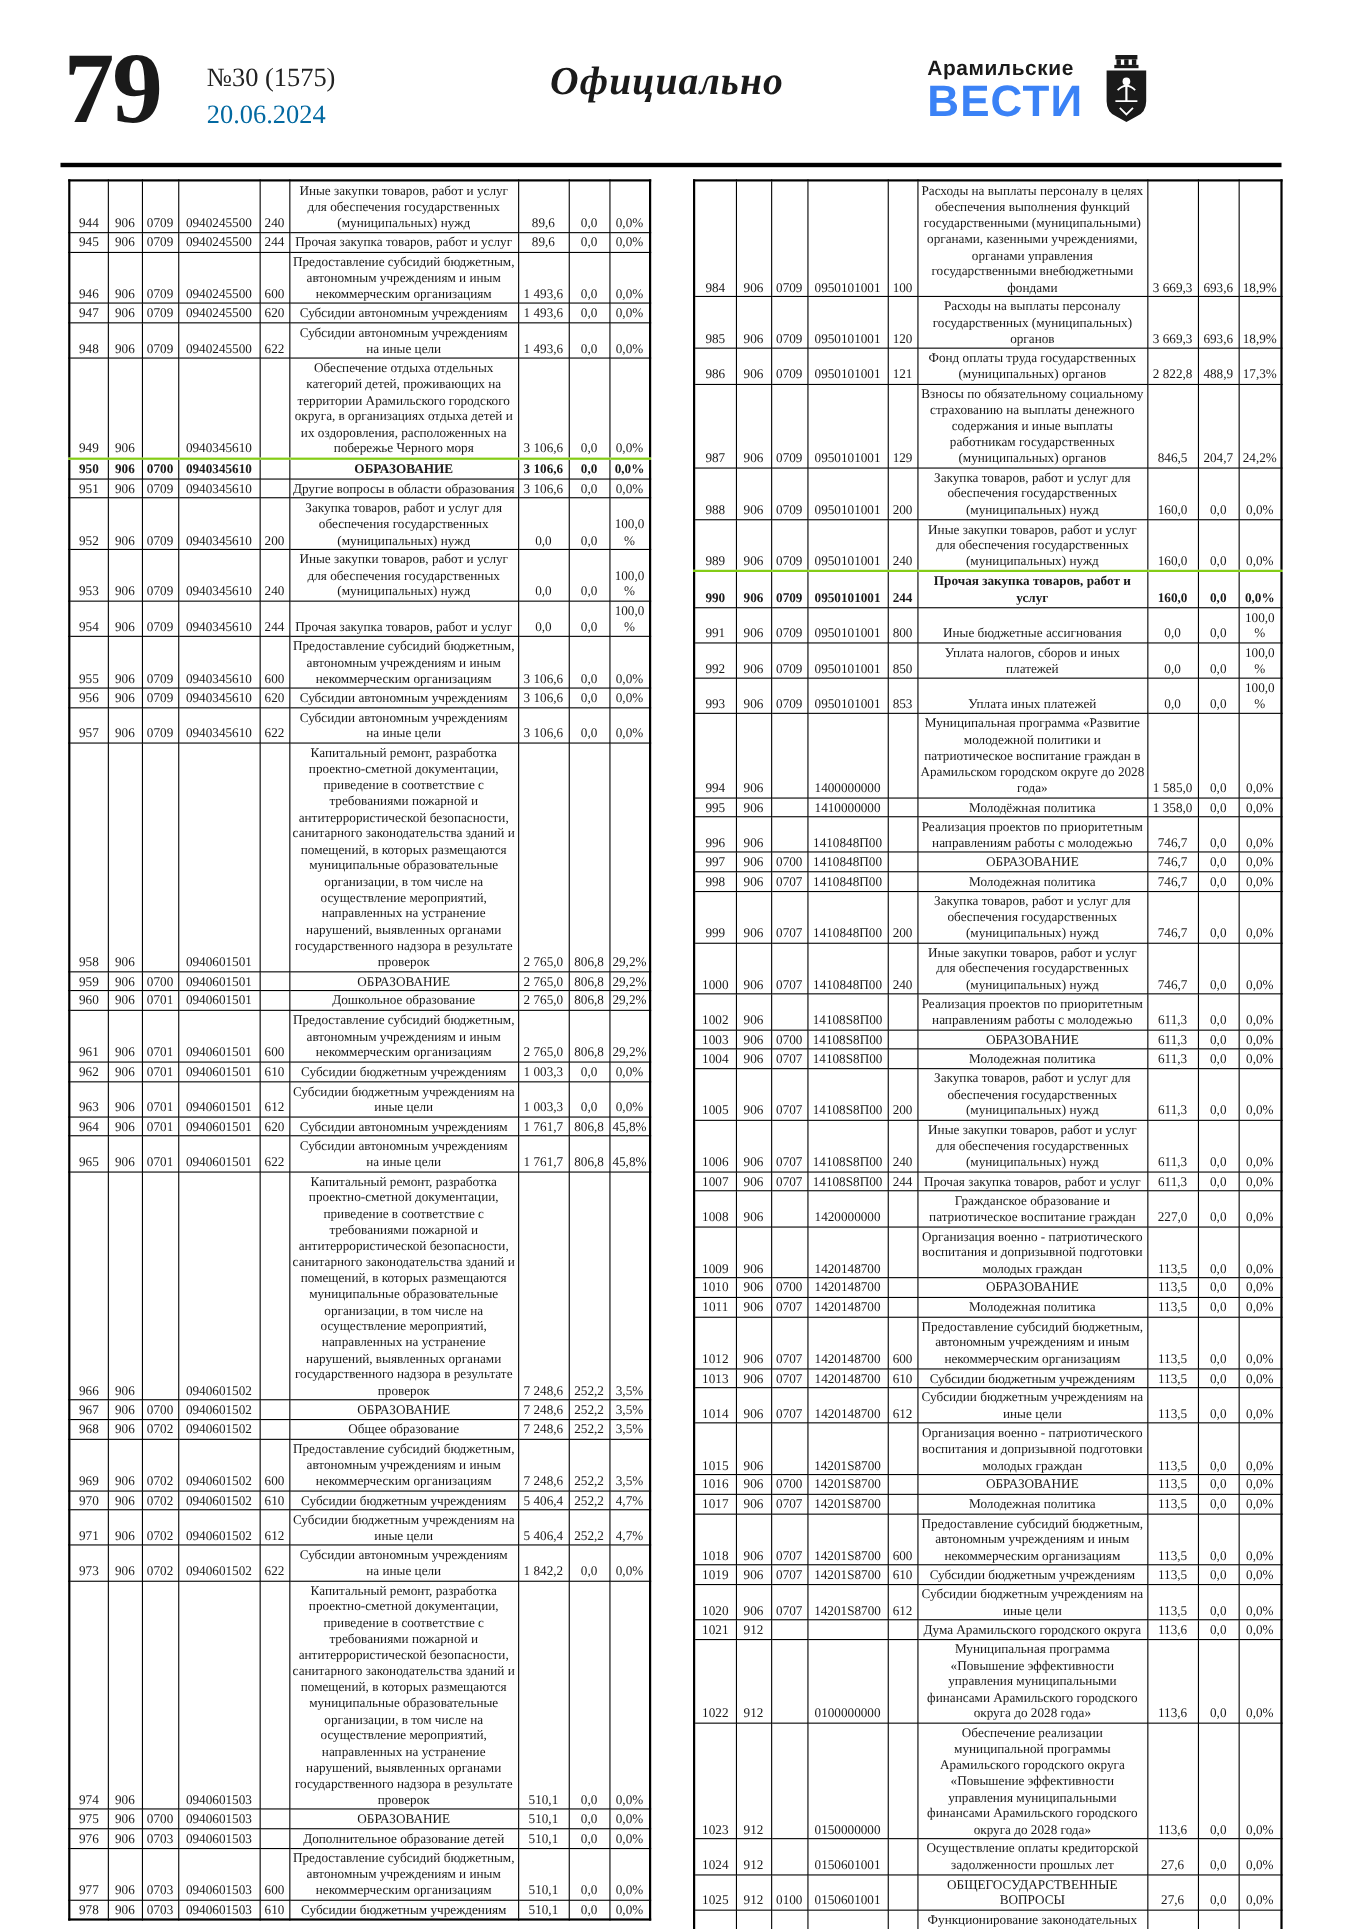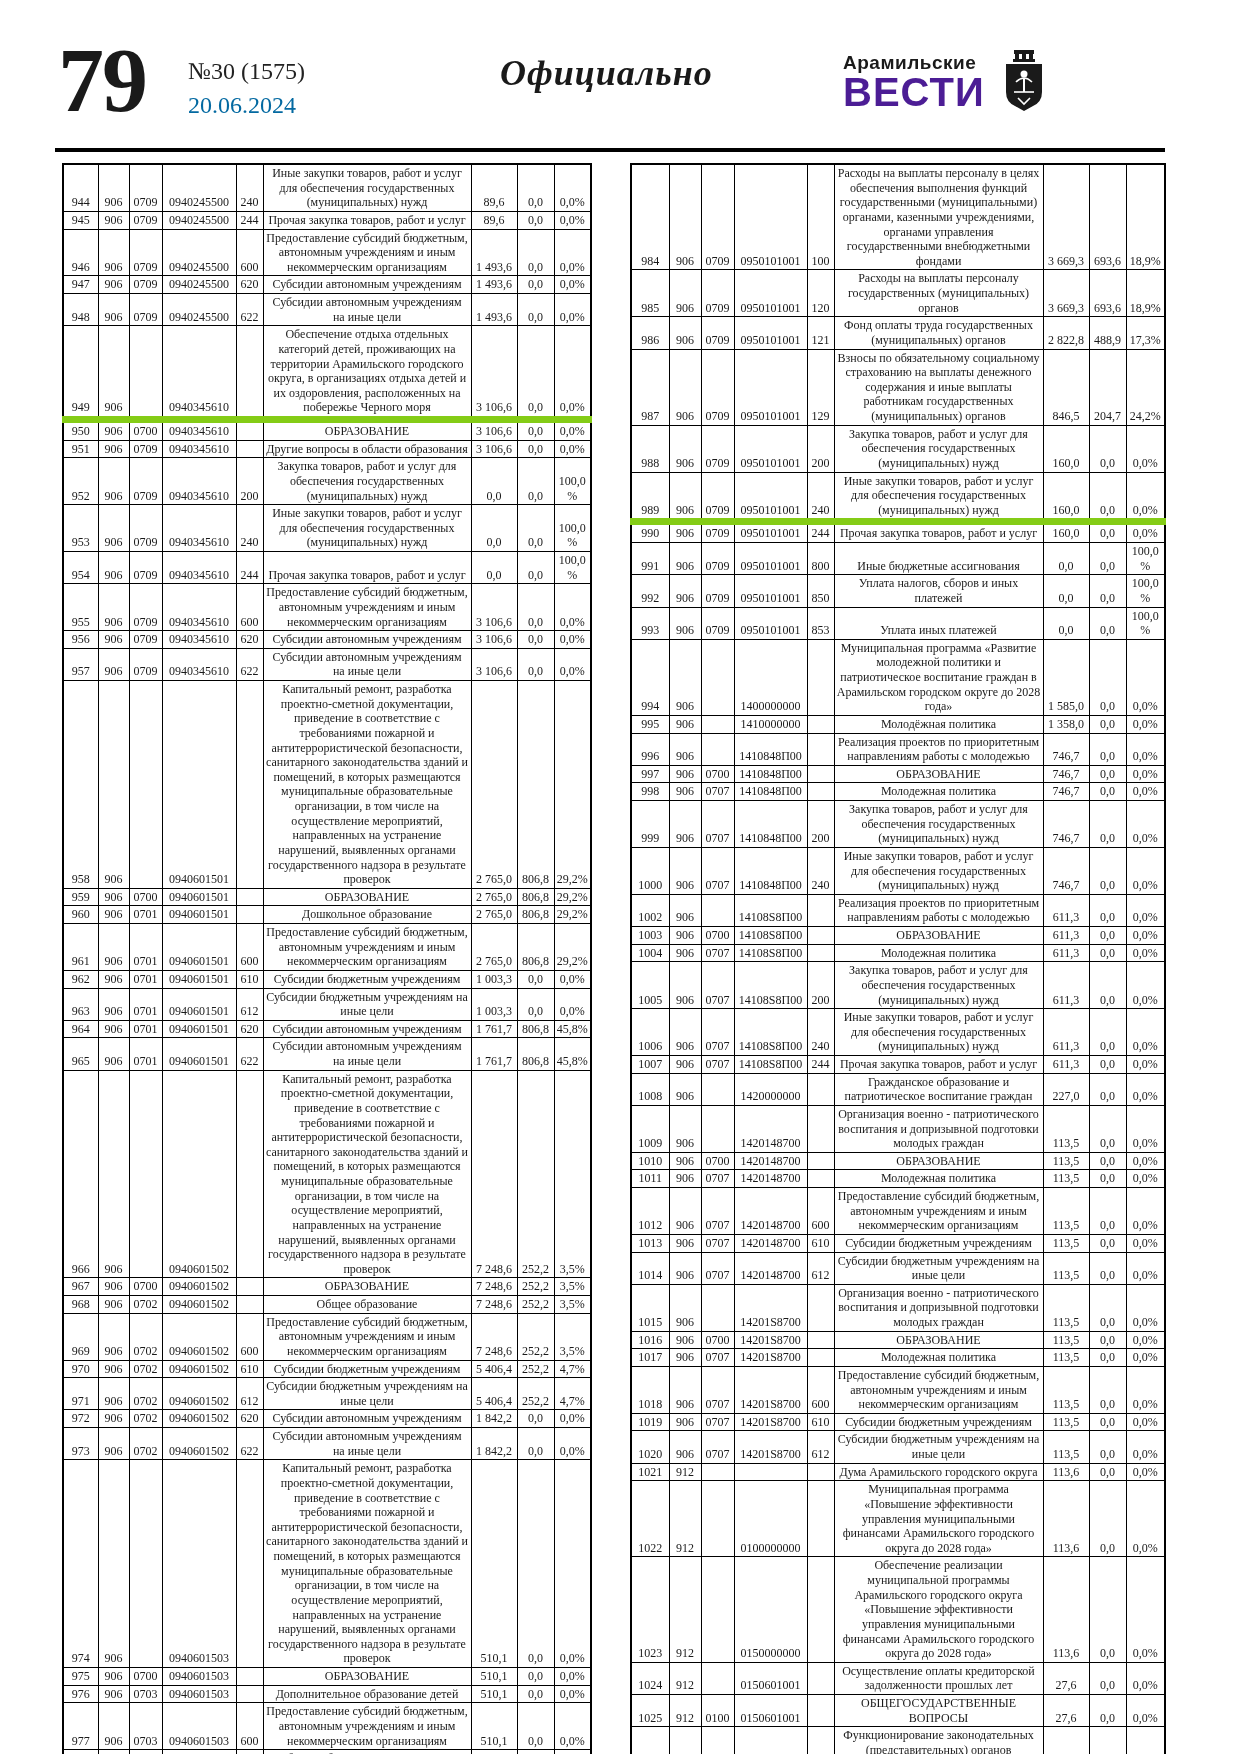--- a/index.html
+++ b/index.html
@@ -7,35 +7,35 @@
     width:1241px;height:1754px;position:relative;background:#ffffff;
     font-family:"Liberation Serif", serif;color:#1a1a1a;
   }
   
   .page-num{position:absolute;left:58px;top:34px;font-size:92px;font-weight:bold;line-height:1;letter-spacing:-2px;}
   .issue{position:absolute;left:188px;top:58px;font-size:24px;color:#222;}
   .date{position:absolute;left:188px;top:92px;font-size:24px;color:#0369a1;}
   .section-title{position:absolute;left:500px;top:52px;font-size:36px;font-style:italic;font-weight:bold;letter-spacing:1px;}
   .brand{position:absolute;left:843px;top:52px;width:160px;text-align:left;}
   .brand-top{font-family:"Liberation Sans", sans-serif;font-weight:bold;font-size:19px;color:#1a1a1a;letter-spacing:0.5px;}
-  .brand-bottom{font-family:"Liberation Sans", sans-serif;font-weight:bold;font-size:40px;color:#4c1d95;line-height:0.9;letter-spacing:1px;}
+  .brand-bottom{font-family:"Liberation Sans", sans-serif;font-weight:bold;font-size:40px;color:#3b82f6;line-height:0.9;letter-spacing:1px;}
   .emblem{position:absolute;left:1002px;top:48px;}
   .header-rule{position:absolute;left:55px;top:148px;width:1110px;height:4px;background:#000;}
   
   .budget-col{position:absolute;top:163px;}
   .col-left{left:62px;width:528px;}
   .col-right{left:630px;width:534px;}
   table.budget{border-collapse:collapse;table-layout:fixed;width:100%;}
   table.budget td{
     border:1px solid #000;font-size:12px;line-height:1.22;
     text-align:center;vertical-align:bottom;padding:1px 2px 1px 2px;
     word-wrap:break-word;
   }
   table.budget{border:2px solid #000;}
-  tr.thick-top td{border-top:7px solid #84cc16;}
+  tr.thick-top td{border-top:2px solid #84cc16;font-weight:bold;}
   td.c-name{padding:1px 3px;}
 </style>
 </head>
 <body>
 
 <div class="page-num">79</div>
 <div class="issue">№30 (1575)</div>
 <div class="date">20.06.2024</div>
 <div class="section-title">Официально</div>
 
@@ -381,31 +381,20 @@
           <td class="c-grbs">906</td>
           <td class="c-sec">0702</td>
           <td class="c-code">0940601502</td>
           <td class="c-vr">612</td>
           <td class="c-name">Субсидии бюджетным учреждениям на иные цели</td>
           <td class="c-v1">5 406,4</td>
           <td class="c-v2">252,2</td>
           <td class="c-pct">4,7%</td>
         </tr>
         <tr>
-          <td class="c-num">972</td>
-          <td class="c-grbs">906</td>
-          <td class="c-sec">0702</td>
-          <td class="c-code">0940601502</td>
-          <td class="c-vr">620</td>
-          <td class="c-name">Субсидии автономным учреждениям</td>
-          <td class="c-v1">1 842,2</td>
-          <td class="c-v2">0,0</td>
-          <td class="c-pct">0,0%</td>
-        </tr>
-        <tr>
           <td class="c-num">973</td>
           <td class="c-grbs">906</td>
           <td class="c-sec">0702</td>
           <td class="c-code">0940601502</td>
           <td class="c-vr">622</td>
           <td class="c-name">Субсидии автономным учреждениям на иные цели</td>
           <td class="c-v1">1 842,2</td>
           <td class="c-v2">0,0</td>
           <td class="c-pct">0,0%</td>
         </tr>

